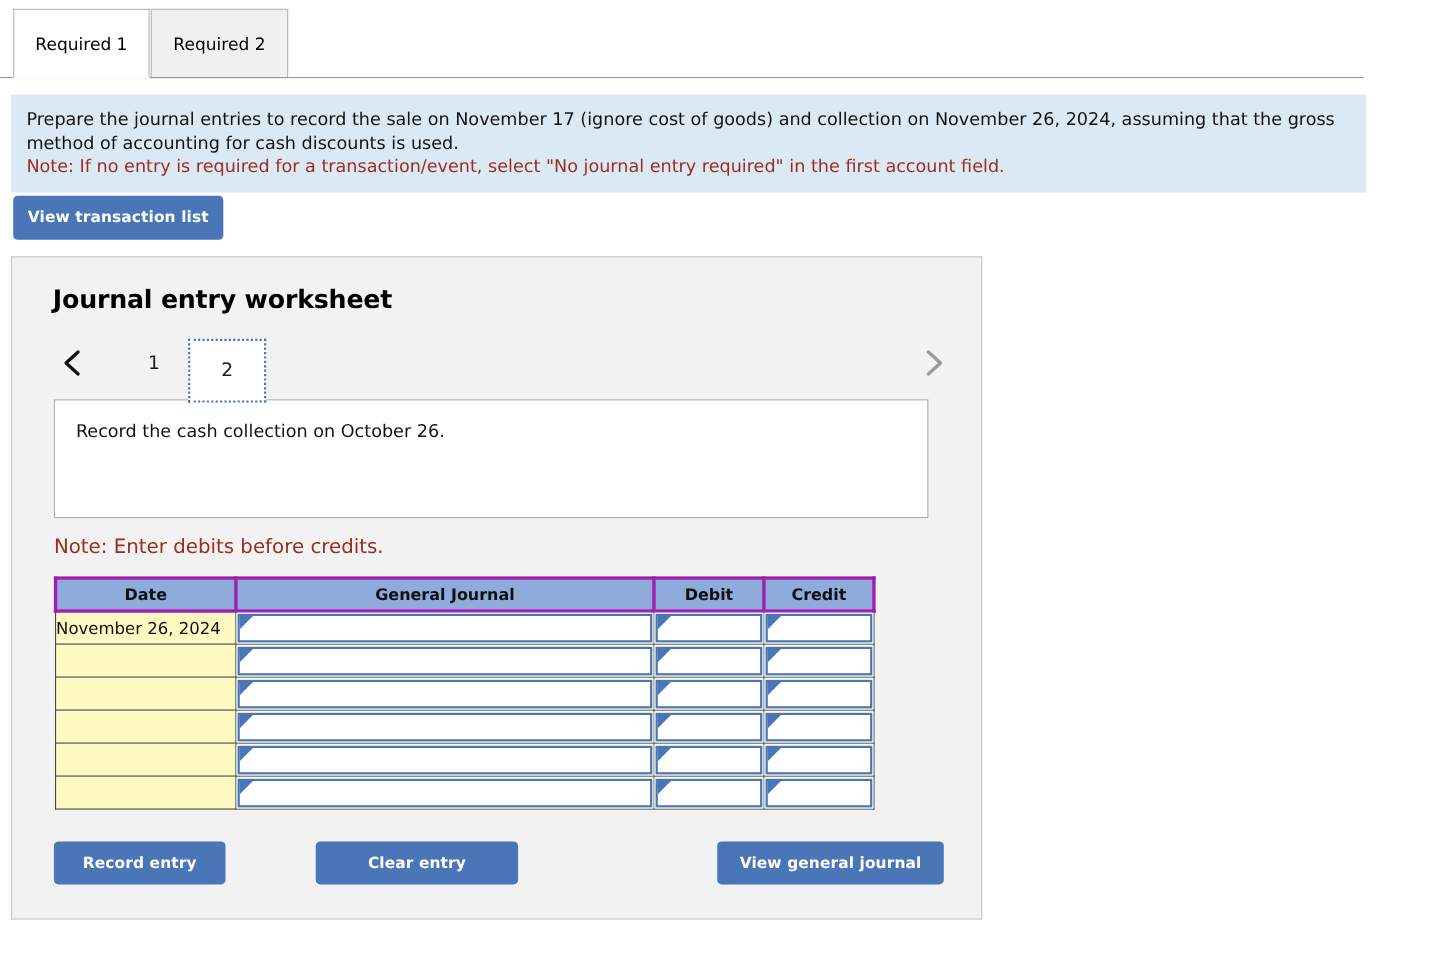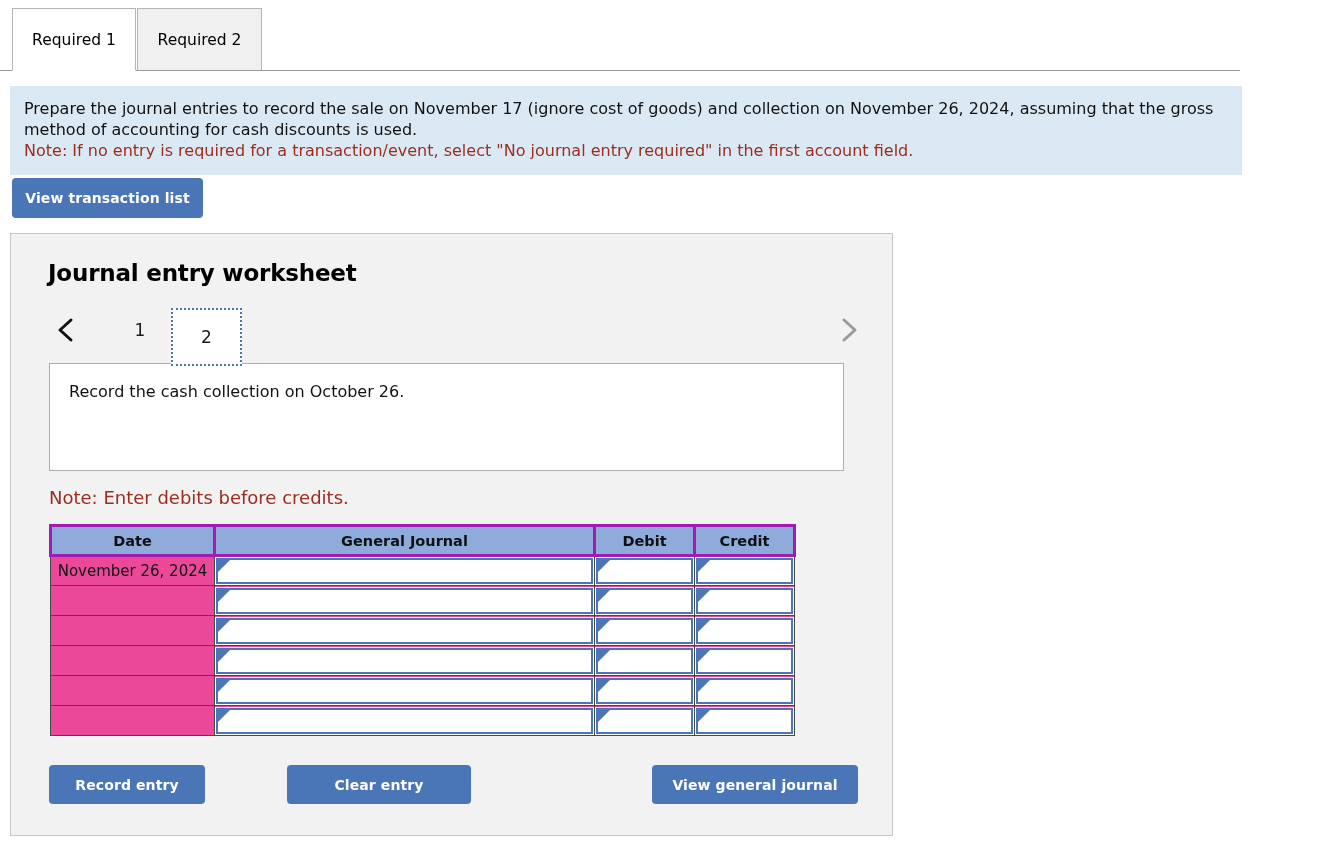--- a/index.html
+++ b/index.html
@@ -169,23 +169,22 @@
     font-size: 14.5px;
     font-weight: bold;
     color: #101010;
     height: 30px;
     text-align: center;
   }
   .jtable td {
     border: 1px solid #43484d;
     height: 30px;
     padding: 0;
-    background: #ec4899;
+    background: #fef9c3;
     vertical-align: middle;
-    text-align: center;
   }
   .col-date   { width: 164px; }
   .col-gj     { width: 380px; }
   .col-debit  { width: 100px; }
   .col-credit { width: 100px; }
 
   .datecell {
     font-size: 15px;
     color: #111111;
     padding-left: 6px;

